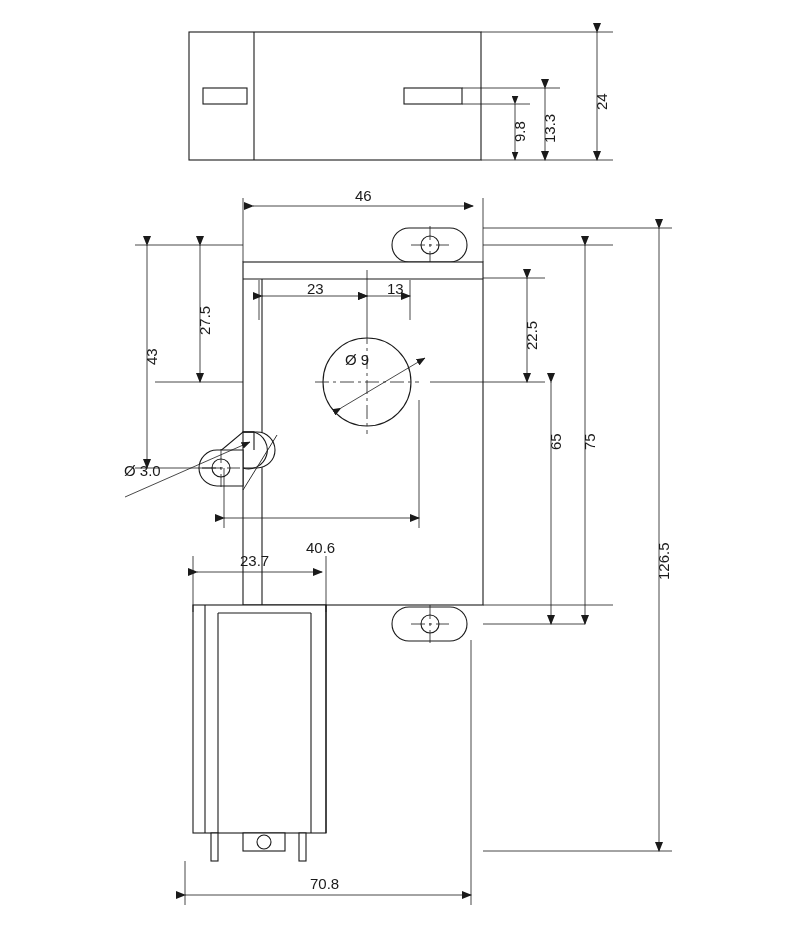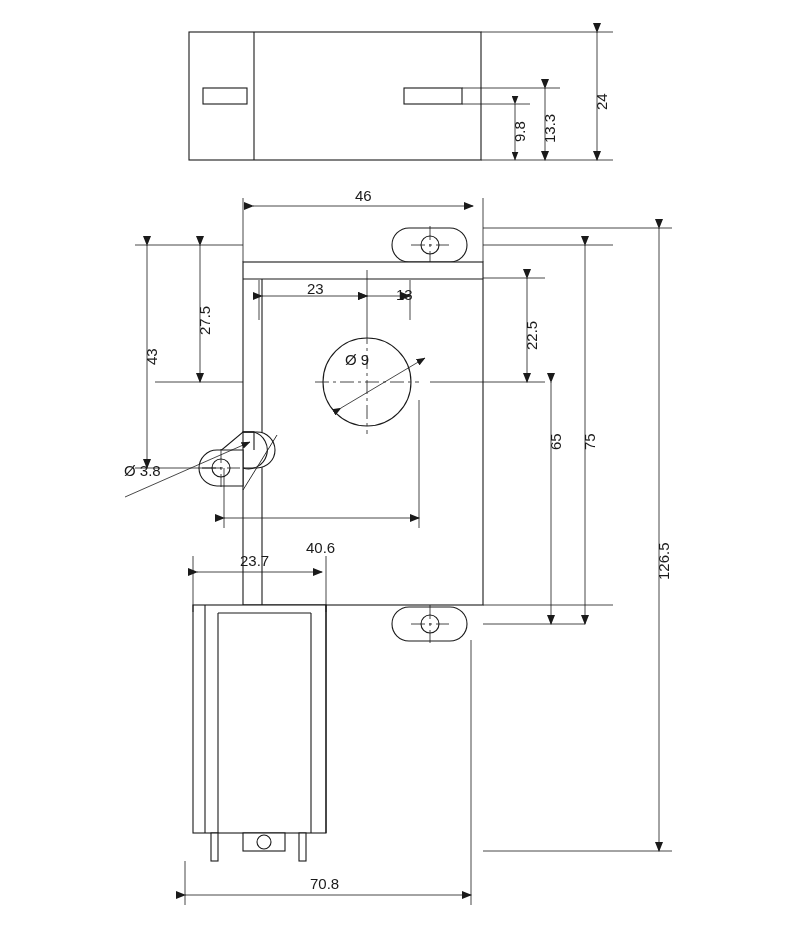--- a/index.html
+++ b/index.html
@@ -197,37 +197,37 @@
       <line class="dim" x1="185" y1="895" x2="471" y2="895" marker-start="url(#ah)" marker-end="url(#ah)"></line>
     </g>
   </svg>
 
   <div class="lbl vert" style="left:594px; top:110px;">24</div>
   <div class="lbl vert" style="left:542px; top:143px;">13.3</div>
   <div class="lbl vert" style="left:512px; top:142px;">9.8</div>
 
   <div class="lbl" style="left:355px; top:188px;">46</div>
   <div class="lbl" style="left:307px; top:281px;">23</div>
-  <div class="lbl" style="left:396px; top:281px;margin-top:6px;">13</div>
+  <div class="lbl" style="left:387px; top:281px;">13</div>
 
   <div class="lbl vert" style="left:197px; top:335px;">27.5</div>
   <div class="lbl vert" style="left:144px; top:365px;">43</div>
 
   <div class="lbl vert" style="left:524px; top:350px;">22.5</div>
   <div class="lbl vert" style="left:548px; top:450px;">65</div>
   <div class="lbl vert" style="left:582px; top:450px;">75</div>
   <div class="lbl vert" style="left:656px; top:580px;">126.5</div>
 
   <div class="lbl" style="left:345px; top:352px;">
     <span>Ø</span>
     <span>9</span>
   </div>
 
   <div class="lbl" style="left:124px; top:463px;">
     <span>Ø</span>
-    <span>3.8</span>
+    <span>3.0</span>
   </div>
 
   <div class="lbl" style="left:306px; top:500px;margin-top:40px;">40.6</div>
   <div class="lbl" style="left:240px; top:553px;">23.7</div>
   <div class="lbl" style="left:310px; top:876px;">70.8</div>
 
 </div>
 
 </body></html>

